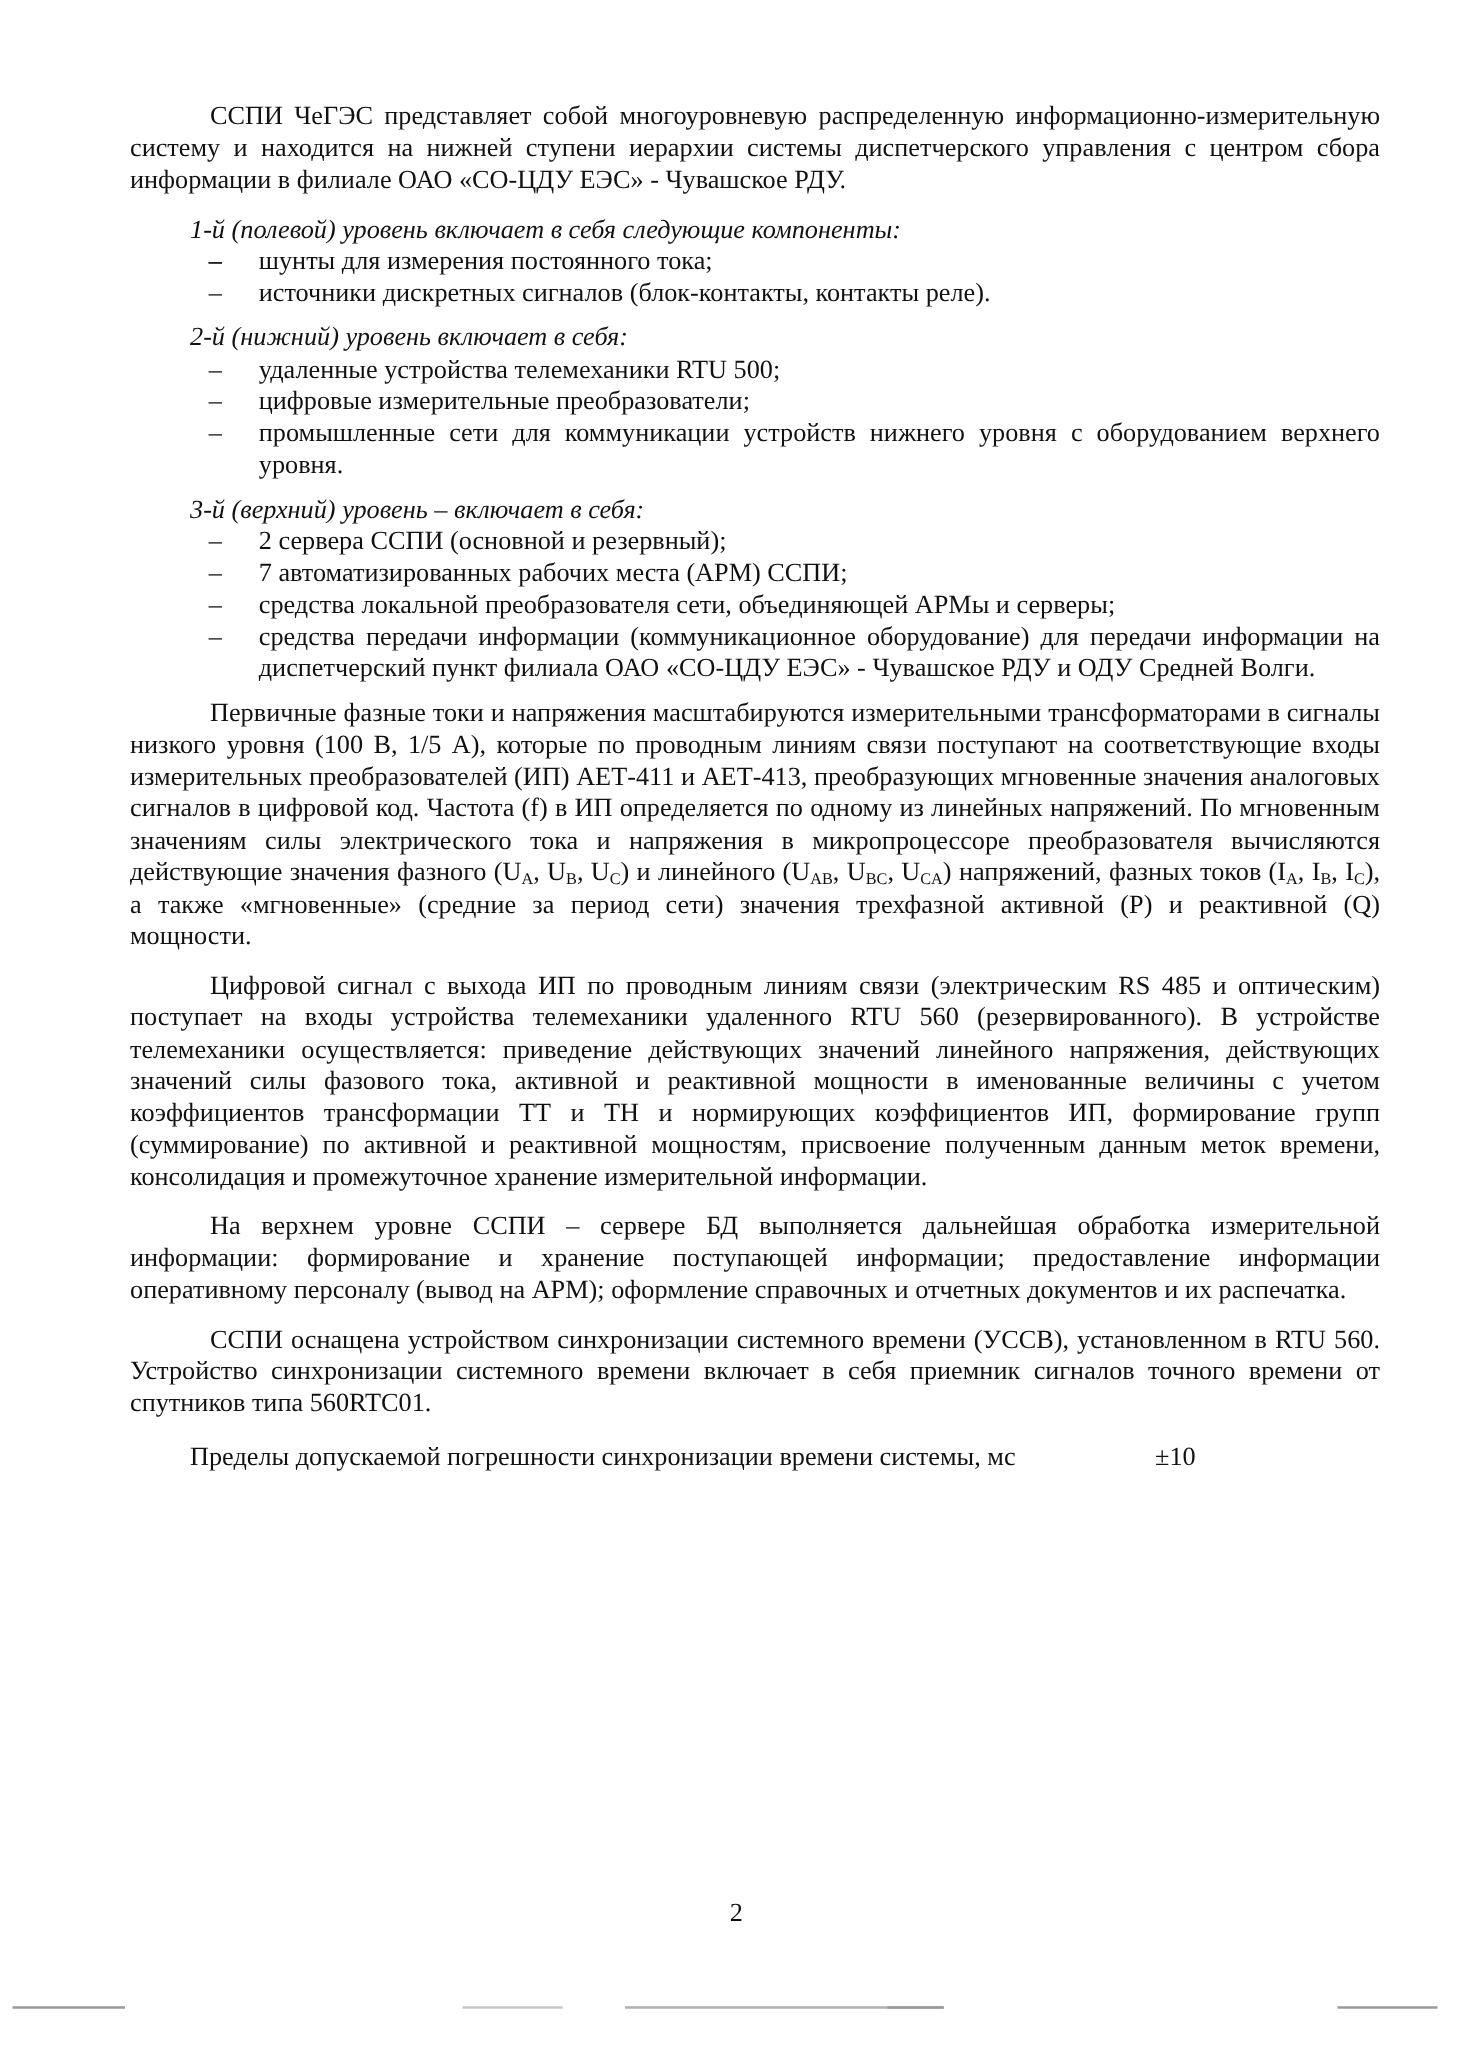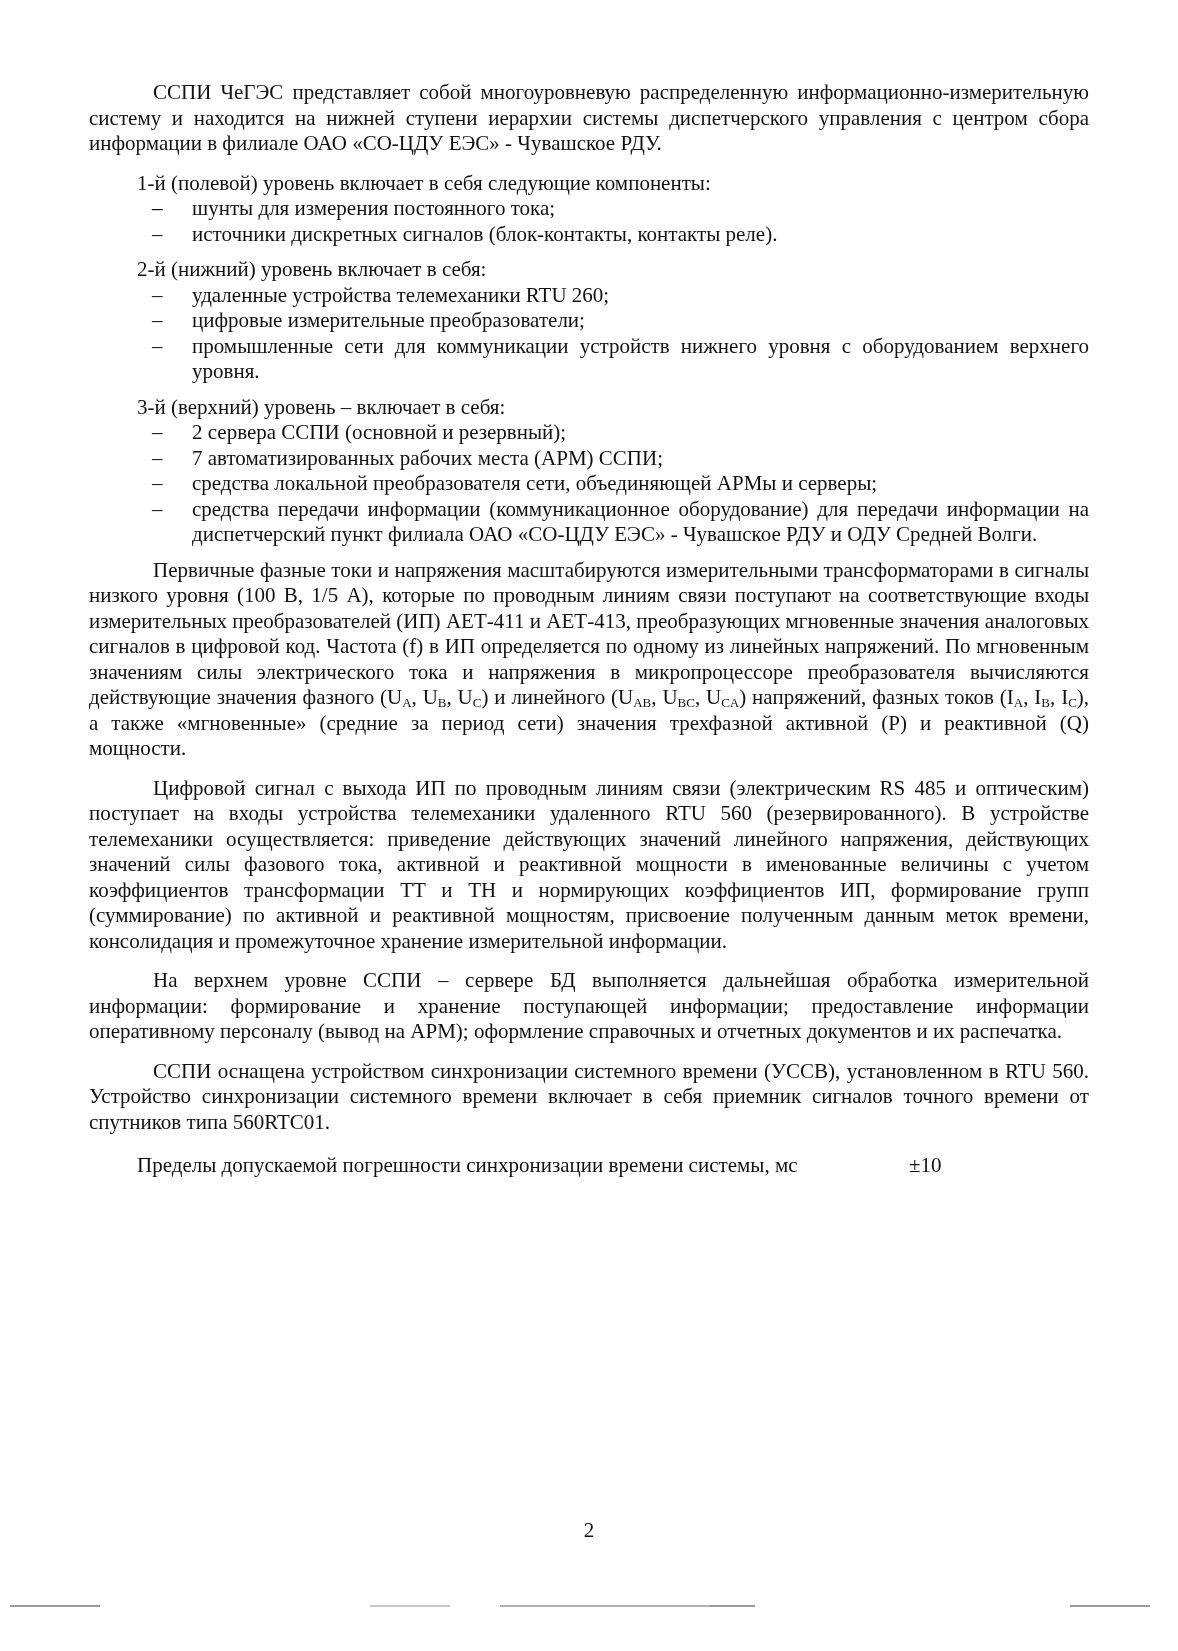--- a/index.html
+++ b/index.html
@@ -2,27 +2,27 @@
 <html><head>
   <meta charset="utf-8">
   <style>
     html, body { margin: 0; padding: 0; background: #ffffff; }
     body {
       width: 1178px; height: 1651px; position: relative; overflow: hidden;
       font-family: "Liberation Serif", "DejaVu Serif", serif;
       color: #111;
     }
     .page {
-      position: absolute; left: 89px; top: 80px; width: 1000px;
+      position: absolute; left: 104px; top: 80px; width: 1000px;
       font-size: 21px; line-height: 25.5px;
     }
     p { margin: 0; text-align: justify; }
     .indent { text-indent: 64px; }
     .para { margin-bottom: 14px; }
-    .lead { padding-left: 48px; }
+    .lead { padding-left: 48px; font-style: italic; }
     ul.dash { list-style: none; margin: 0 0 10px 0; padding: 0; }
     ul.dash li {
       position: relative; padding-left: 103px; text-align: justify;
     }
     ul.dash li .dash-mark {
       position: absolute; left: 63px; top: 0;
     }
     .limits { margin-top: 18px; }
     .limit-row {
       display: flex; justify-content: space-between; align-items: flex-end;
@@ -48,21 +48,21 @@
 
   <p class="lead">1-й (полевой) уровень включает в себя следующие компоненты:</p>
   <ul class="dash">
     <li><span class="dash-mark">–</span></li>
     <li><span class="dash-mark">–</span><span>шунты для измерения постоянного тока;</span></li>
     <li><span class="dash-mark">–</span><span>источники дискретных сигналов (блок-контакты, контакты реле).</span></li>
   </ul>
 
   <p class="lead">2-й (нижний) уровень включает в себя:</p>
   <ul class="dash">
-    <li><span class="dash-mark">–</span><span>удаленные устройства телемеханики RTU 260;</span></li>
+    <li><span class="dash-mark">–</span><span>удаленные устройства телемеханики RTU 500;</span></li>
     <li><span class="dash-mark">–</span><span>цифровые измерительные преобразователи;</span></li>
     <li><span class="dash-mark">–</span><span>промышленные сети для коммуникации устройств нижнего уровня с оборудованием верхнего уровня.</span></li>
   </ul>
 
   <p class="lead">3-й (верхний) уровень – включает в себя:</p>
   <ul class="dash">
     <li><span class="dash-mark">–</span><span>2 сервера ССПИ (основной и резервный);</span></li>
     <li><span class="dash-mark">–</span><span>7 автоматизированных рабочих места (АРМ) ССПИ;</span></li>
     <li><span class="dash-mark">–</span><span>средства локальной преобразователя сети, объединяющей АРМы и серверы;</span></li>
     <li><span class="dash-mark">–</span><span>средства передачи информации (коммуникационное оборудование) для передачи информации на диспетчерский пункт филиала ОАО «СО-ЦДУ ЕЭС» - Чувашское РДУ и ОДУ Средней Волги.</span></li>

